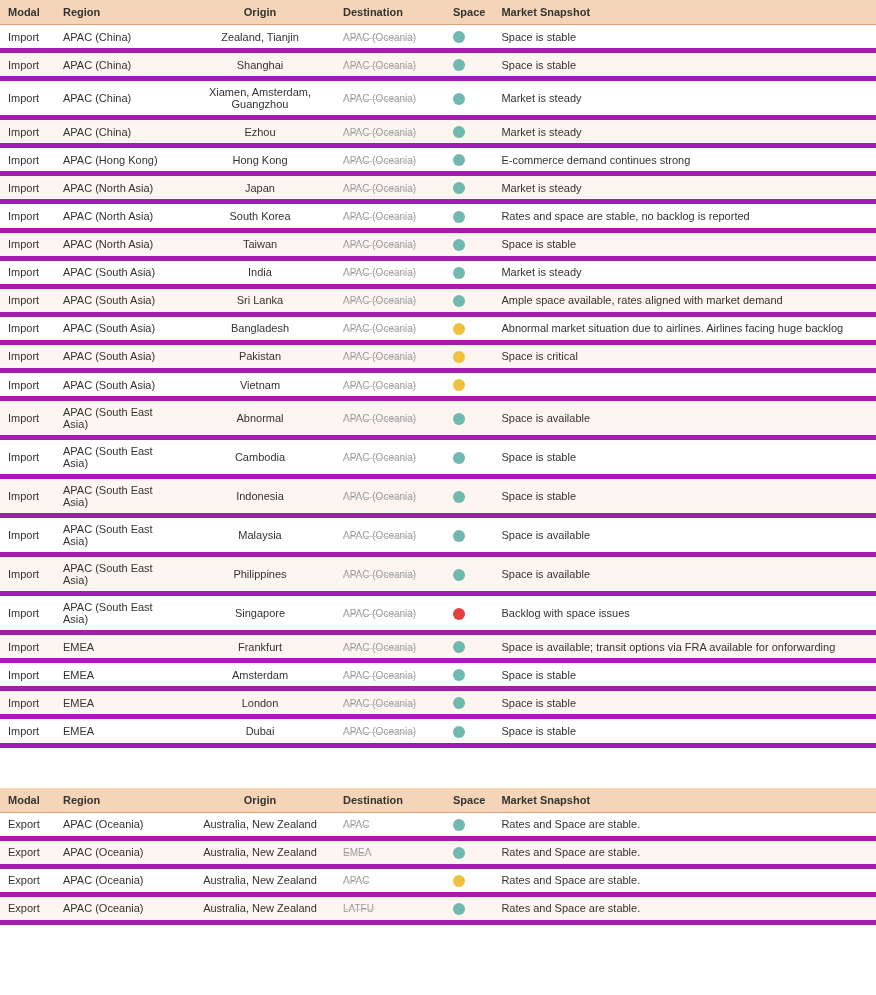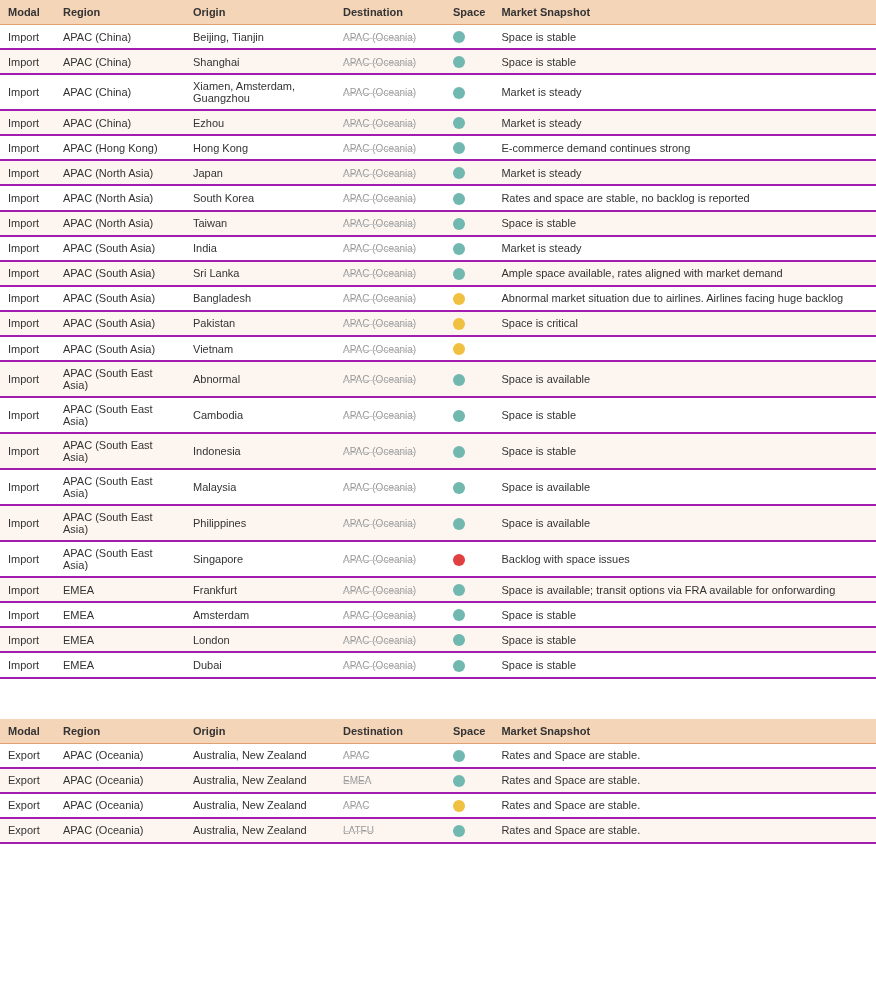--- a/index.html
+++ b/index.html
@@ -22,36 +22,36 @@
     }
     thead th {
       padding: 6px 8px;
       text-align: left;
       font-weight: bold;
       font-size: 11px;
       color: #333;
       border-bottom: 1px solid #e0a070;
     }
     tbody tr {
-      border-bottom: 2px solid #a21caf;
+      border-bottom: 5px solid #a21caf;
     }
     tbody tr:nth-child(even) {
       background: #fdf6f0;
     }
     tbody tr:nth-child(odd) {
       background: #fff;
     }
     tbody td {
       padding: 5px 8px;
       vertical-align: middle;
       font-size: 11px;
     }
     .col-modal { width: 55px; }
     .col-region { width: 130px; }
-    .col-origin { width: 150px; }
+    .col-origin { width: 150px; text-align: center; }
     .col-dest { width: 110px; }
     .col-space { width: 45px; text-align: left; }
     .col-snapshot { }
 
     .dest-text {
       color: #999;
       font-size: 10px;
       text-decoration: line-through;
       text-decoration-color: #ccc;
     }
@@ -84,21 +84,21 @@
         <th class="col-origin">Origin</th>
         <th class="col-dest">Destination</th>
         <th class="col-space">Space</th>
         <th class="col-snapshot">Market Snapshot</th>
       </tr>
     </thead>
     <tbody id="import-tbody">
     <tr>
           <td class="col-modal modal-import">Import</td>
           <td class="col-region region-text">APAC (China)</td>
-          <td class="col-origin origin-text">Beijing, Tianjin</td>
+          <td class="col-origin origin-text">Zealand, Tianjin</td>
           <td class="col-dest"><span class="dest-text">APAC (Oceania)</span></td>
           <td class="col-space"><span class="dot dot-teal"></span></td>
           <td class="col-snapshot snapshot-text">Space is stable</td>
         </tr>
         <tr>
           <td class="col-modal modal-import">Import</td>
           <td class="col-region region-text">APAC (China)</td>
           <td class="col-origin origin-text">Shanghai</td>
           <td class="col-dest"><span class="dest-text">APAC (Oceania)</span></td>
           <td class="col-space"><span class="dot dot-teal"></span></td>

